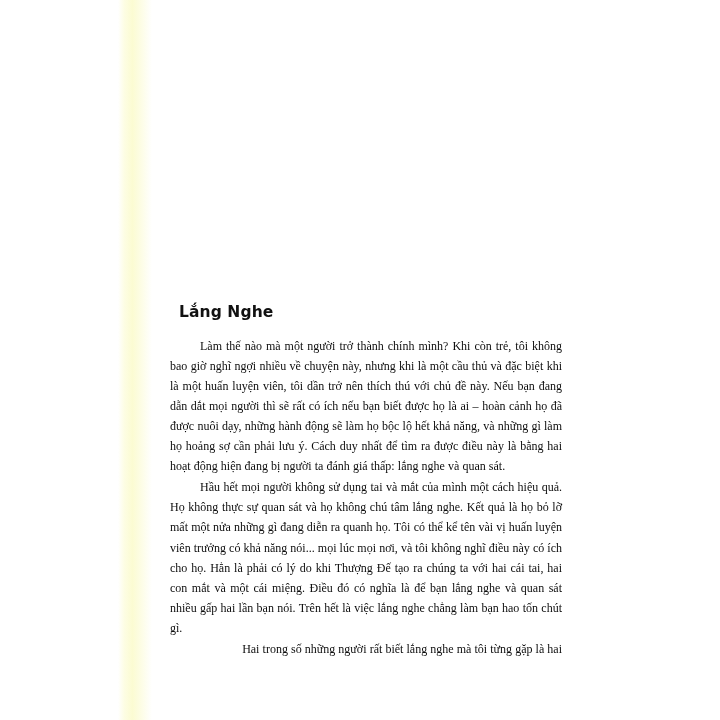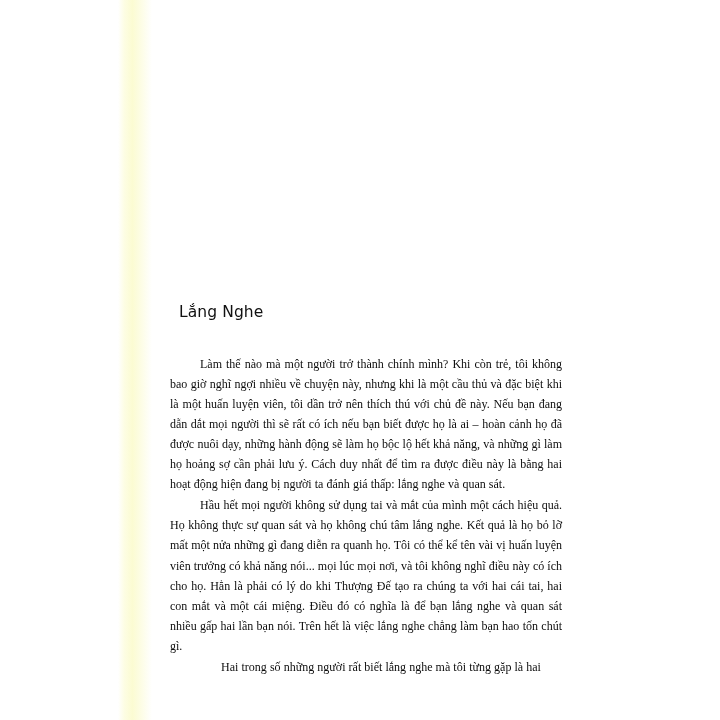--- a/index.html
+++ b/index.html
@@ -34,42 +34,42 @@
 
   #content {
     position: absolute;
     left: 170px;
     top: 303px;
     width: 392px;
   }
 
   #chapter-heading {
     font-family: "DejaVu Sans", "Liberation Sans", sans-serif;
-    font-weight: normal;
+    font-weight: bold;
     font-size: 15.5px;
     letter-spacing: 0.1px;
     color: #111111;
-    margin: 0 0 32px 9px;
+    margin: 0 0 14px 9px;
     line-height: 1.2;
   }
 
   .body-paragraph {
     margin: 0 0 1px 0;
     font-size: 12px;
     line-height: 20.1px;
     color: #0d0d0d;
     text-align: justify;
     text-indent: 30px;
     word-spacing: 0.1px;
     -webkit-font-smoothing: antialiased;
   }
 
   
   .body-paragraph.cut {
-    text-align: center;
+    text-align: right;
   }
 </style>
 </head>
 <body>
 
 <div id="page">
 
   <div id="gutter-strip"></div>
 
   <div id="content">

